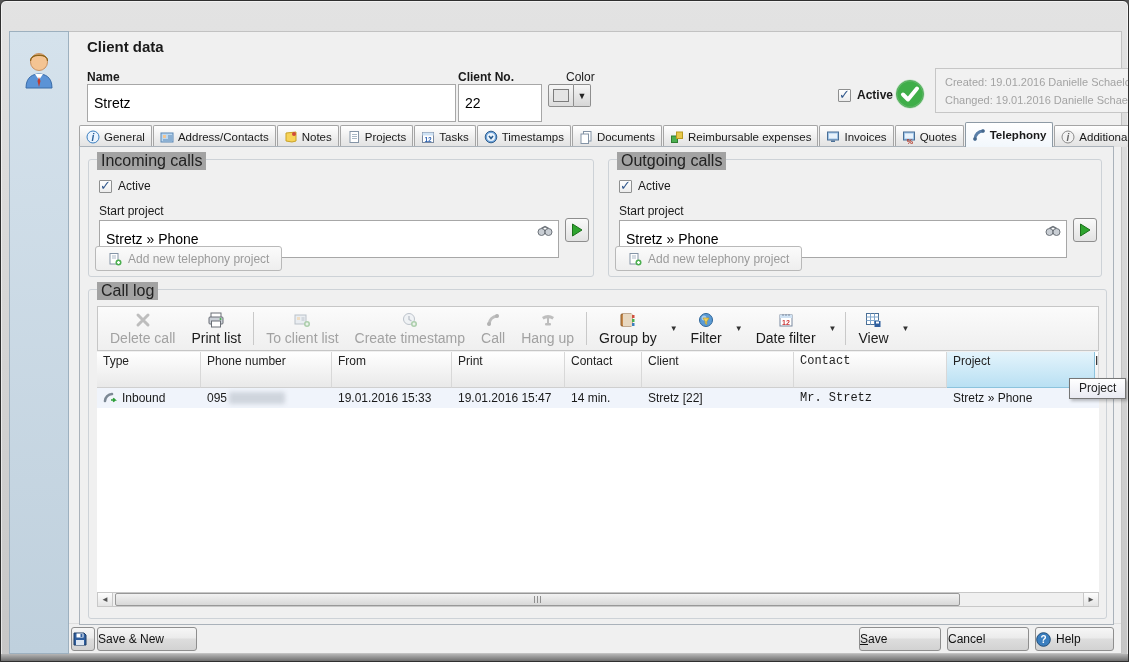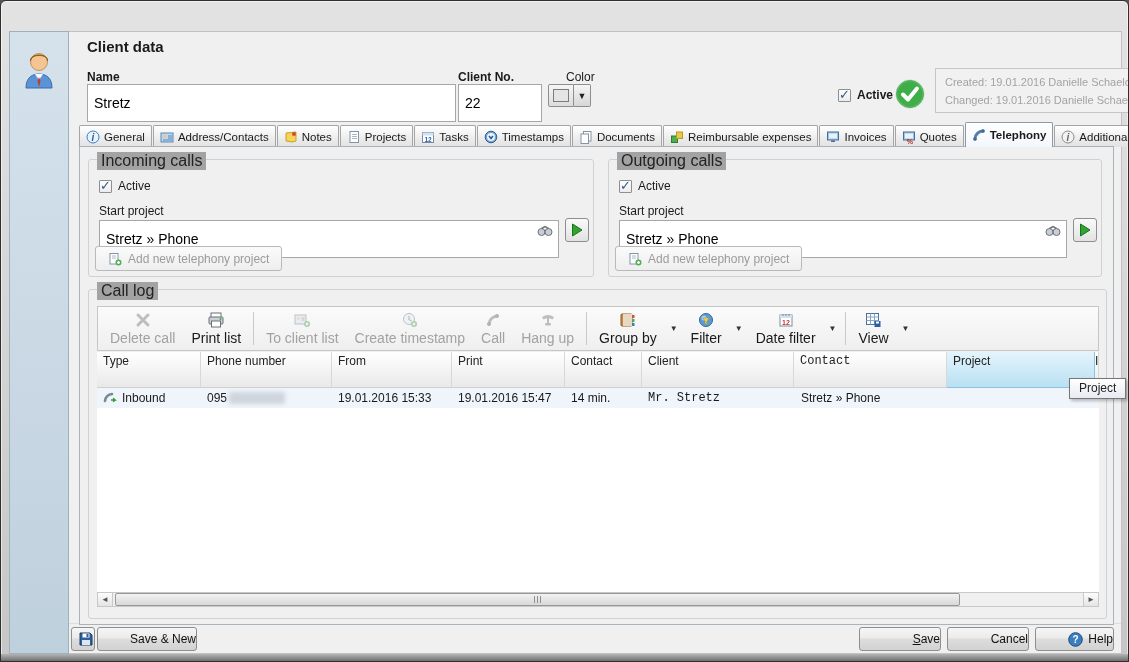--- a/index.html
+++ b/index.html
@@ -114,21 +114,21 @@
 
   
   .tooltip { position:absolute; left:1068px; top:377px; z-index:60; border:1px solid #767676;
              background:linear-gradient(#ffffff,#e9eaf2); padding:2px 9px 3px; font-size:12px; color:#222;
              box-shadow:2px 2px 3px rgba(0,0,0,.25); }
 
   
   .footer { position:absolute; left:0; right:0; bottom:0; height:30px; border-top:1px solid #dedede; }
   .btn { position:absolute; top:3px; height:24px; border:1px solid #8e8e8e; border-radius:3px;
          background:linear-gradient(#f6f6f6,#ebebeb 45%,#dddddd 50%,#d2d2d2);
-         font-size:12px; color:#111; display:flex; align-items:center; justify-content:flex-end; }
+         font-size:12px; color:#111; display:flex; align-items:center; justify-content:flex-start; }
   .btn .mn { text-decoration:underline; }
   .icon-btn { width:24px; }
 </style>
 </head>
 <body>
 
 <div class="app">
 
 
   <div class="sidebar">
@@ -460,20 +460,21 @@
               </svg>
               <span>Inbound</span>
             </div>
             <div class="td c1">
               <span>095</span>
               <span class="redact"></span>
             </div>
             <div class="td c2">19.01.2016 15:33</div>
             <div class="td c3">19.01.2016 15:47</div>
             <div class="td c4">14 min.</div>
+            <div class="td c5">Stretz [22]</div>
             <div class="td c6">Mr. Stretz</div>
             <div class="td c7">Stretz » Phone</div>
           </div>
         </div>
 
         <div class="hscroll">
           <div class="sarrow">◄</div>
           <div class="strack">
             <div class="sthumb">
               <span class="grip">

